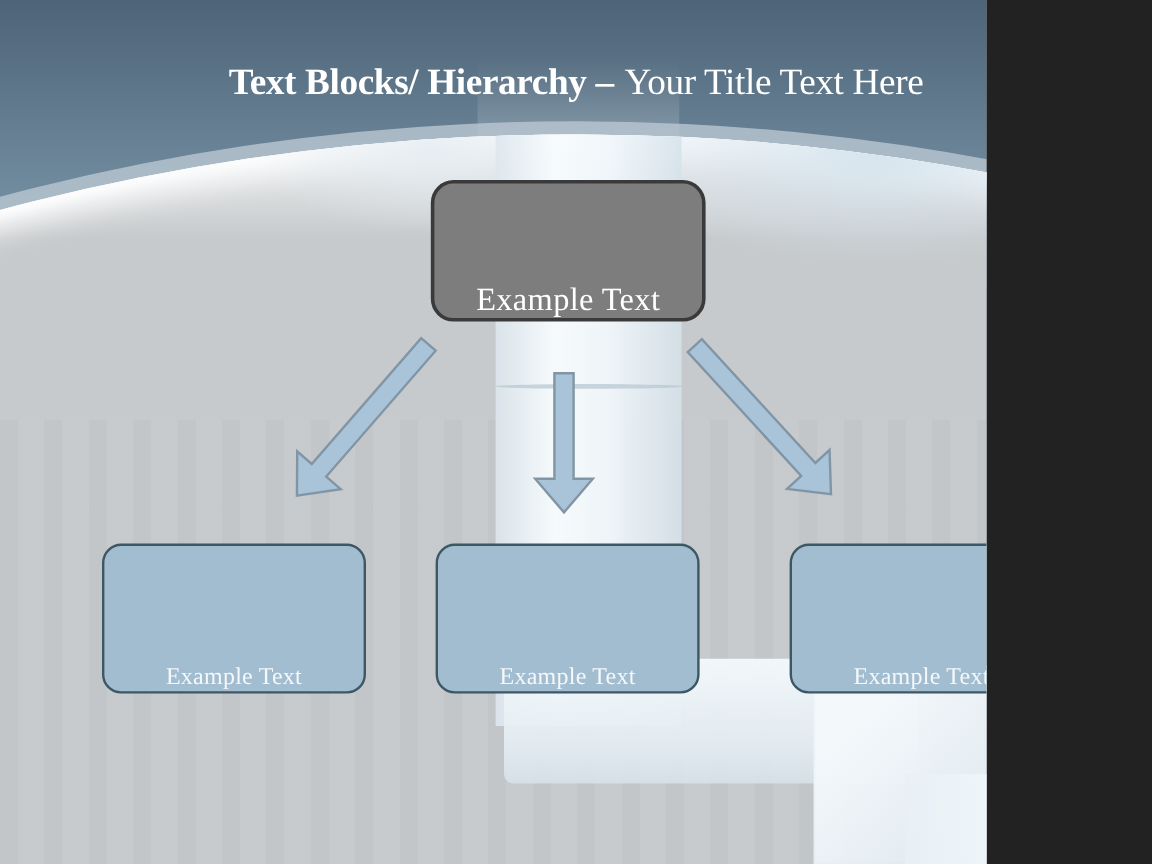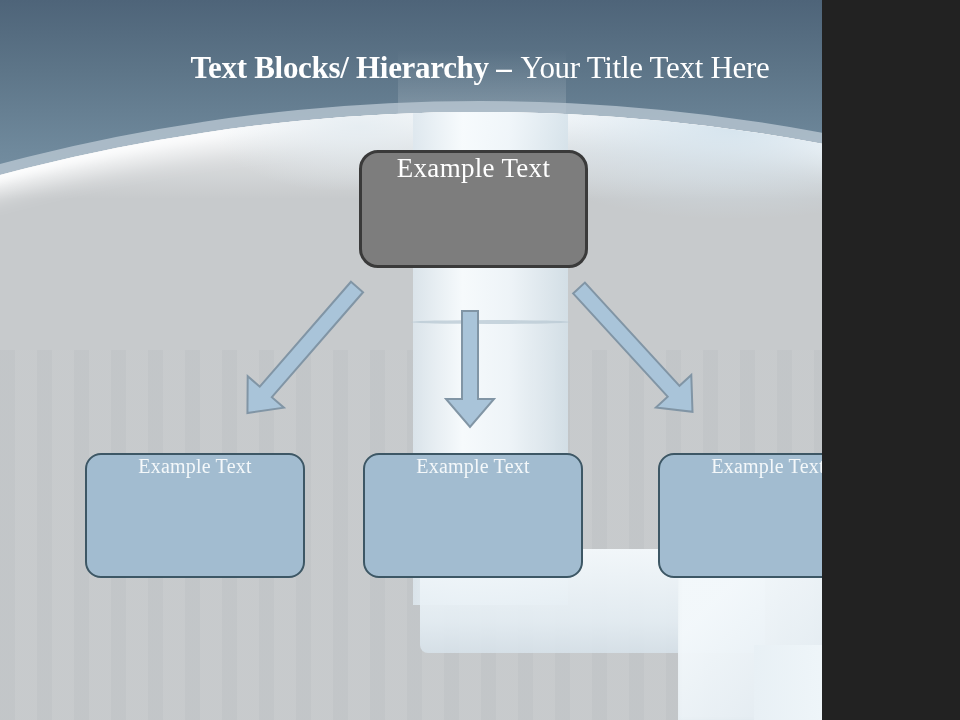--- a/index.html
+++ b/index.html
@@ -86,21 +86,21 @@
   }
   .title .t-bold { font-weight:700; }
   .title .t-reg  { font-weight:400; margin-left:9px; }
 
   
   .arrows { position:absolute; left:0; top:0; width:960px; height:720px; z-index:4; }
   .arrows polygon { stroke:#8195a5; stroke-width:2; }
 
   
   .node {
-    position:absolute; z-index:5; display:flex; align-items:flex-start; justify-content:center;
+    position:absolute; z-index:5; display:flex; align-items:flex-end; justify-content:center;
     color:#ffffff; box-sizing:border-box; text-align:center;
   }
   .node-root {
     left:359px; top:150px; width:229px; height:118px;
     background:#7d7d7d; border:3px solid #3a3a3a; border-radius:19px;
     font-size:27px; letter-spacing:0.3px;
   }
   .node-child {
     top:453px; width:220px; height:125px;
     background:#a2bcd0; border:2.5px solid #3d5765; border-radius:16px;

